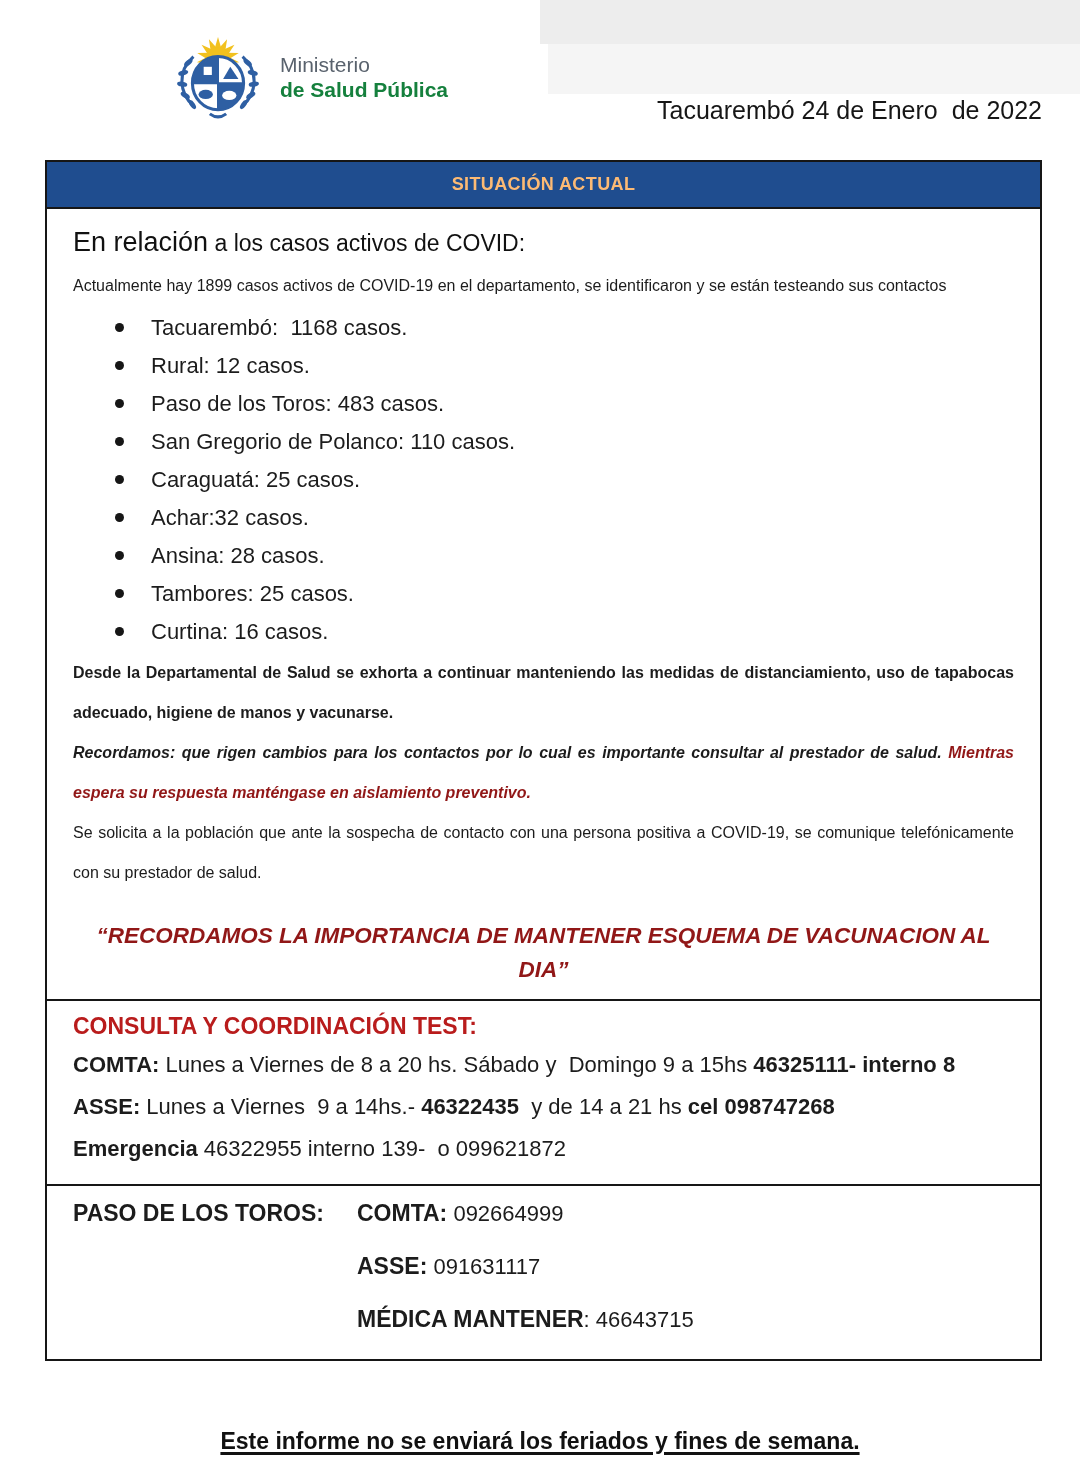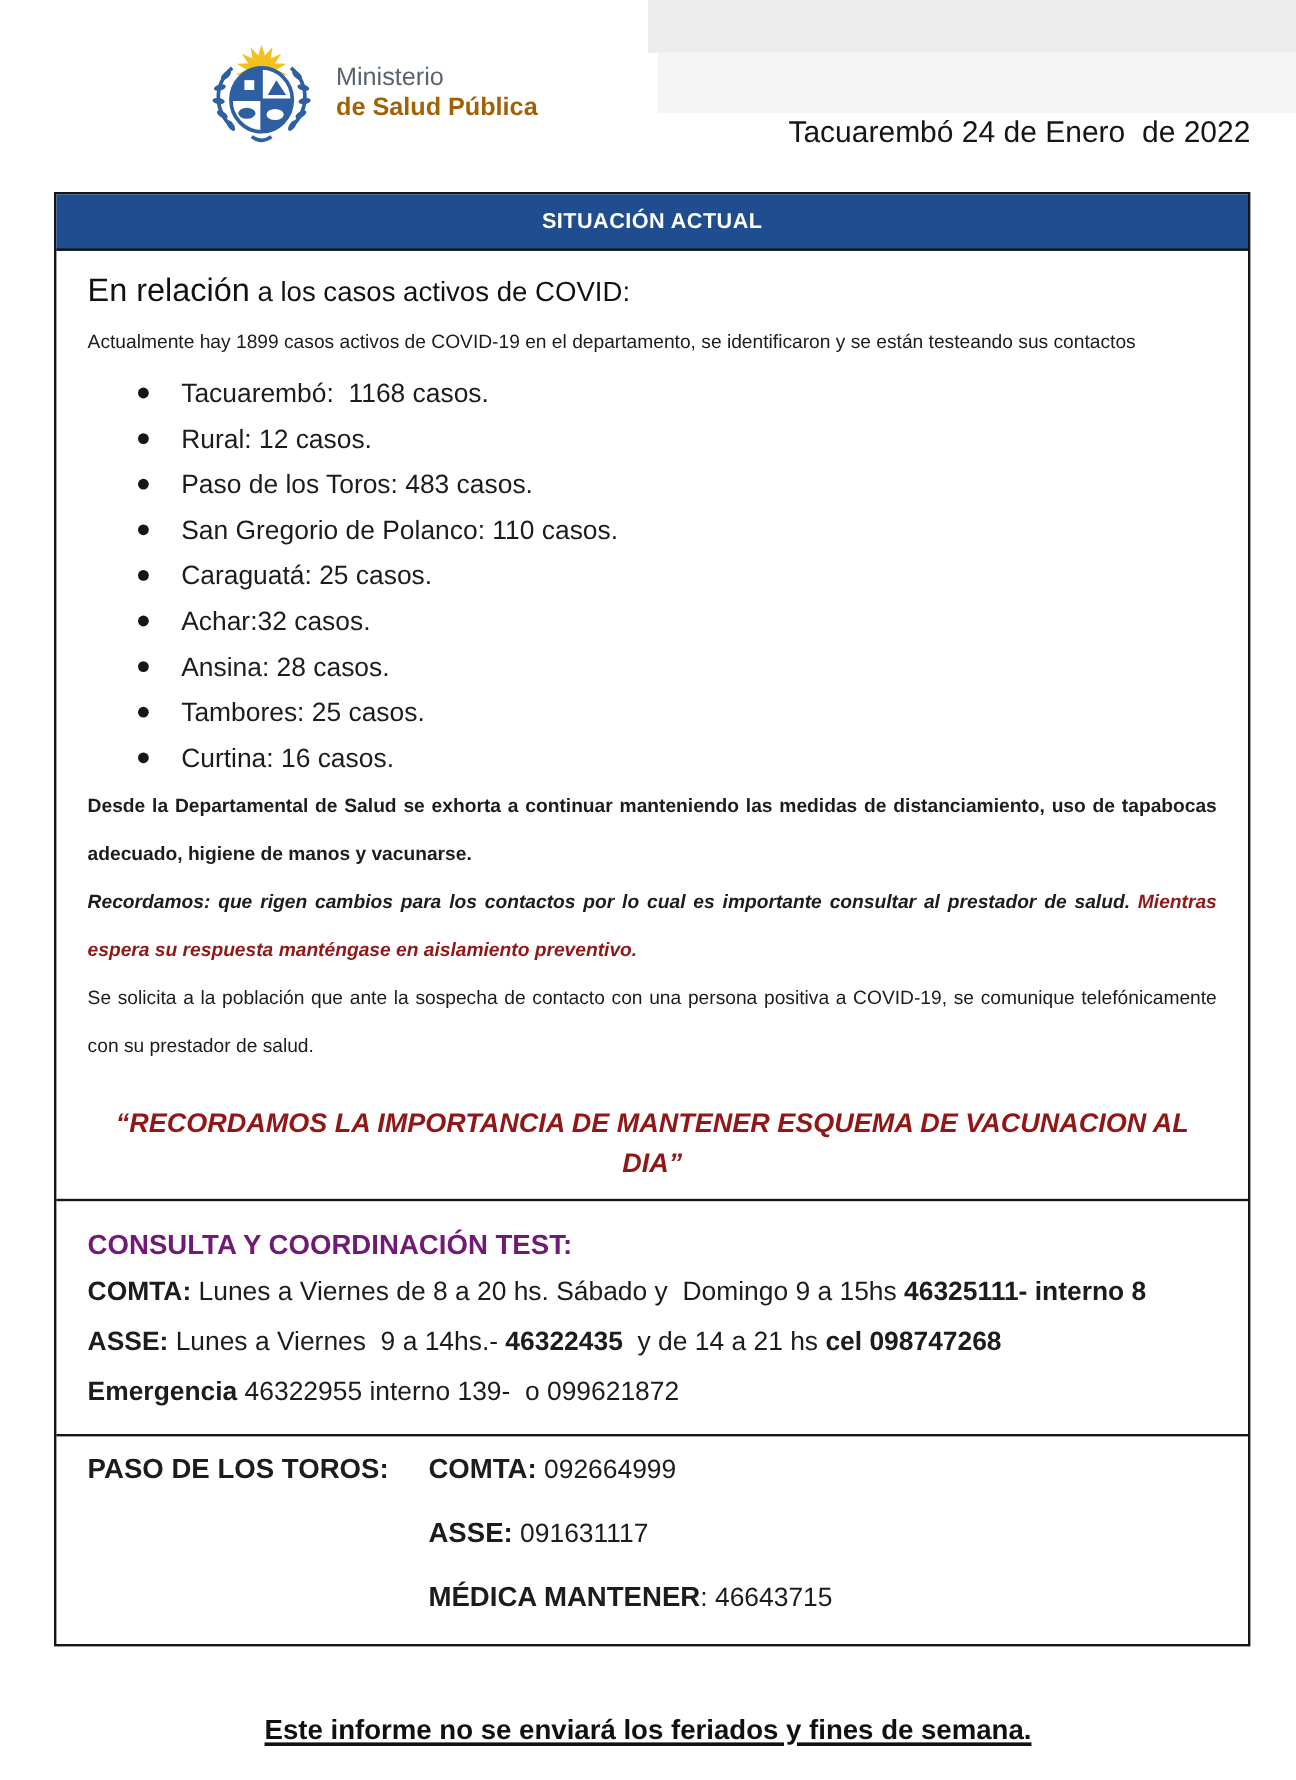--- a/index.html
+++ b/index.html
@@ -7,27 +7,27 @@
         font-family:"Liberation Sans",sans-serif;color:#1c1c1c;}
 
   
   .artifact-1{position:absolute;left:540px;top:0;width:540px;height:44px;background:#ededed;}
   .artifact-2{position:absolute;left:548px;top:44px;width:532px;height:50px;background:#f5f5f5;}
 
   
   .logo{position:absolute;left:166px;top:32px;}
   .ministry{position:absolute;left:280px;top:52px;font-size:21px;line-height:25px;}
   .ministry .m1{color:#59626d;}
-  .ministry .m2{color:#a16207;font-weight:bold;}
+  .ministry .m2{color:#15803d;font-weight:bold;}
   .date{position:absolute;top:96px;right:38px;font-size:25px;color:#161616;white-space:pre-wrap;}
 
   
   .report-box{position:absolute;left:45px;top:160px;width:993px;border:2px solid #161616;background:#fff;}
   .banner{height:45px;background:#1f4d8f;border-bottom:2px solid #161616;display:flex;
-          align-items:center;justify-content:center;color:#ffffff;font-weight:bold;
+          align-items:center;justify-content:center;color:#fdba74;font-weight:bold;
           font-size:18px;letter-spacing:.4px;}
 
   .sec{padding:8px 26px 10px;}
   .covid-heading{margin:10px 0 8px;font-size:23px;line-height:30px;color:#111;font-weight:normal;}
   .covid-heading .lead{font-size:27px;}
   .pre{white-space:pre-wrap;}
 
   .body-text{margin:0;font-size:16px;line-height:40px;text-align:justify;}
   .bold{font-weight:bold;}
   .italic{font-style:italic;}
@@ -35,21 +35,21 @@
 
   .case-list{list-style:none;margin:3px 0 2px 40px;padding:0;}
   .case-list li{position:relative;padding-left:38px;font-size:22px;line-height:38px;white-space:pre-wrap;}
   .case-list li::before{content:"";position:absolute;left:2px;top:14px;width:9px;height:9px;
                         border-radius:50%;background:#161616;}
 
   .vacunacion{margin:26px 0 2px;font-size:22.5px;line-height:34px;font-weight:bold;
               font-style:italic;text-align:center;}
 
   .sec2{border-top:2px solid #161616;padding:10px 26px 8px;}
-  .sec2 h3{margin:12px 0 10px;font-size:23px;line-height:28px;color:#701a75;}
+  .sec2 h3{margin:1px 0 10px;font-size:23px;line-height:28px;color:#b91c1c;}
   .line{font-size:22px;line-height:30px;margin:0 0 12px;white-space:pre-wrap;}
 
   .sec3{border-top:2px solid #161616;padding:12px 26px 2px;}
   .paso-grid{display:flex;}
   .paso-title{width:284px;font-size:23px;font-weight:bold;padding-top:2px;}
   .paso-rows{flex:1;}
   .paso-rows .line{margin-bottom:22px;}
   .paso-rows .line .lbl{font-size:23px;}
 
   .footer{position:absolute;left:0;top:1428px;width:100%;text-align:center;}

